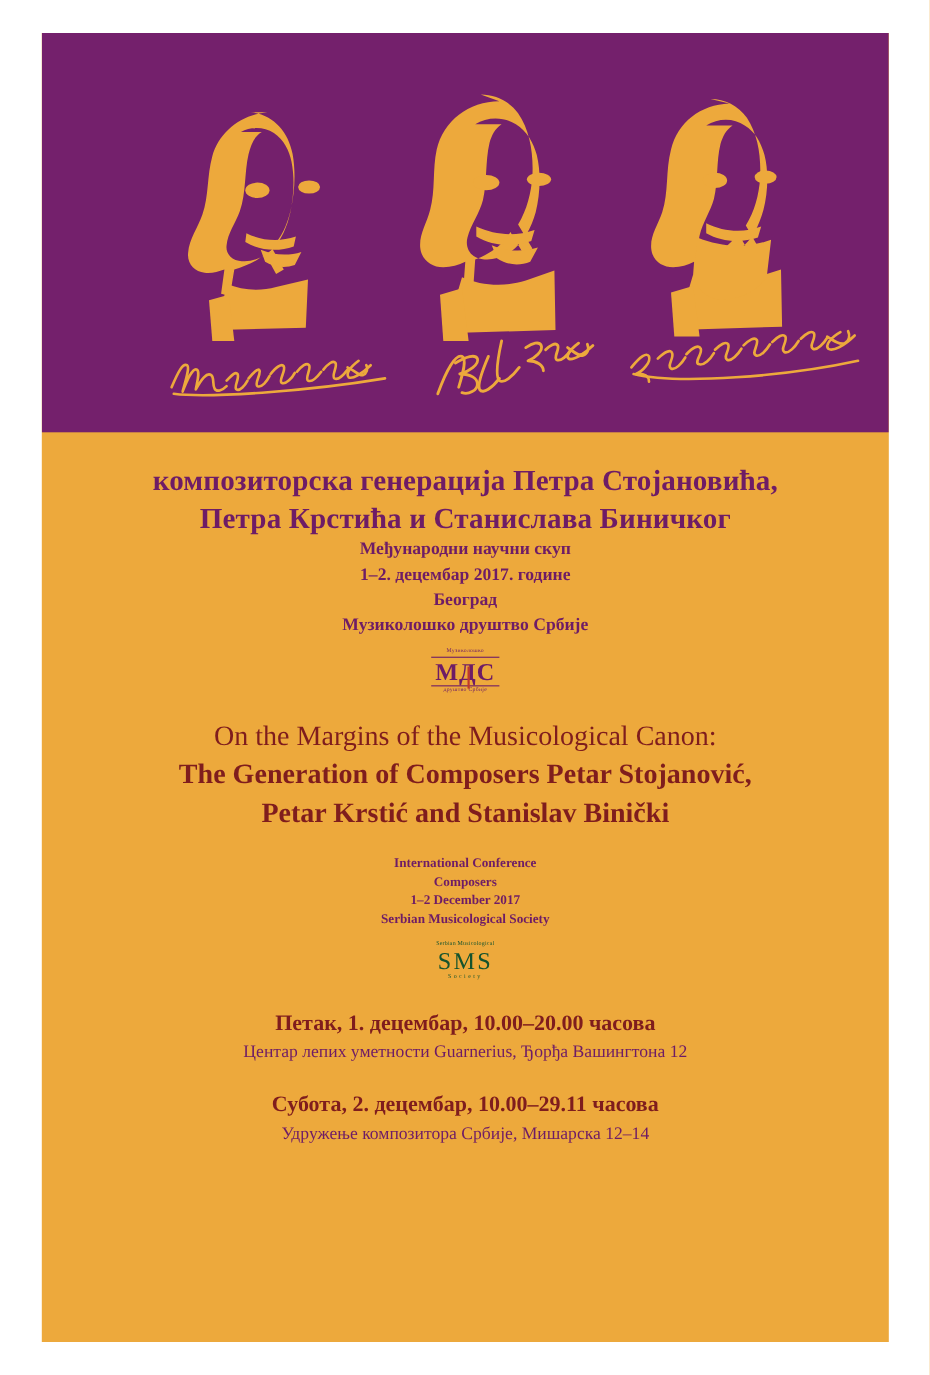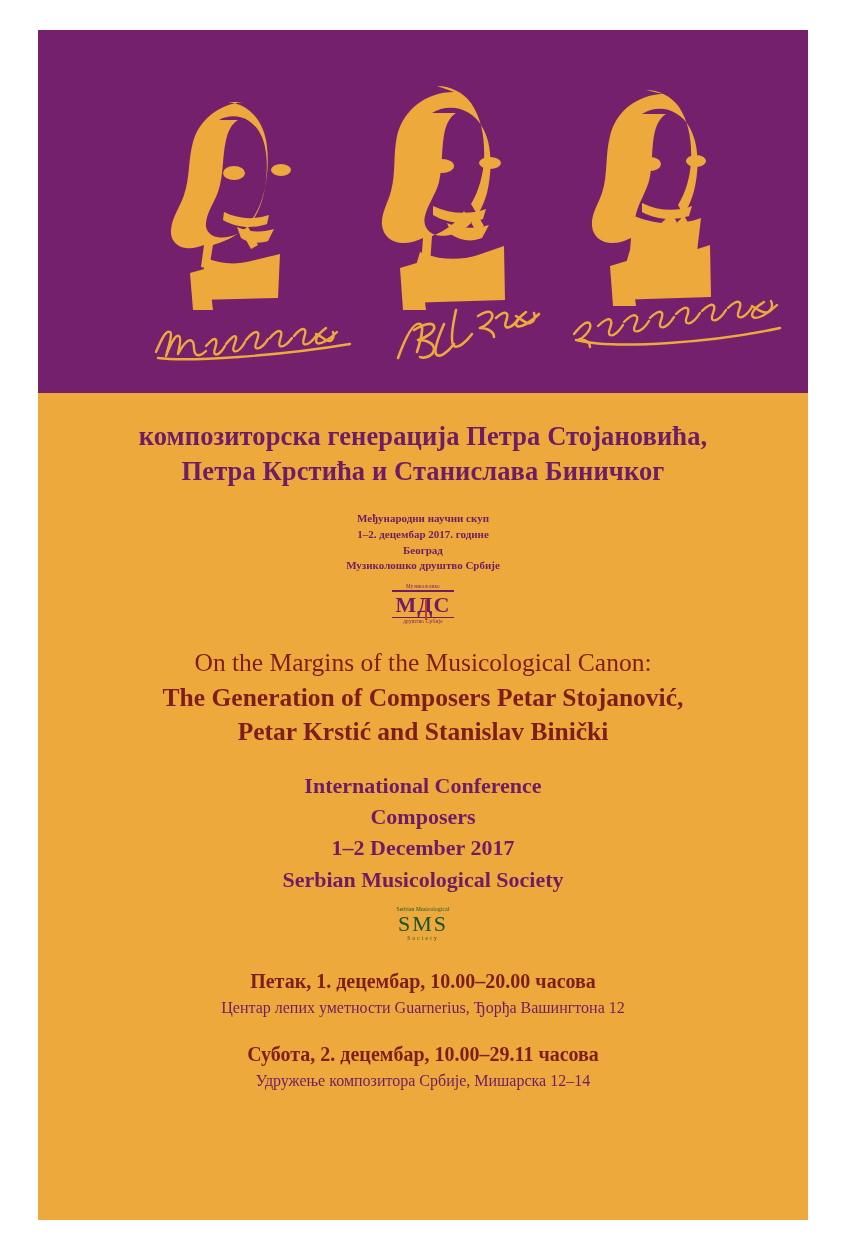--- a/index.html
+++ b/index.html
@@ -53,22 +53,21 @@
   .title-sr {
     font-size: 26.5px;
     font-weight: bold;
     line-height: 1.33;
     letter-spacing: 0.1px;
     color: #6e1c66;
     margin: 0 0 0 0;
   }
   .title-sr .ln { display: block; }
   .meta-sr {
-    margin-top: 22px;
-    font-size: 11px;
+    font-size: 16px;
     font-weight: bold;
     line-height: 1.42;
     color: #6e1c66;
   }
   .meta-sr .ln { display: block; }
   .logo-mds {
     margin: 10px auto 0 auto;
     width: 92px;
     height: 44px;
     position: relative;
@@ -116,21 +115,21 @@
     font-size: 25.5px;
     line-height: 1.36;
     color: #7f1d1d;
     font-weight: normal;
   }
   .title-en .ln { display: block; }
   .title-en .ln:nth-child(2),
   .title-en .ln:nth-child(3) { font-weight: bold; }
   .meta-en {
     margin-top: 20px;
-    font-size: 22px;
+    font-size: 12px;
     font-weight: bold;
     line-height: 1.42;
     color: #6e1c66;
   }
   .meta-en .ln { display: block; }
   .logo-sms {
     margin: 12px auto 0 auto;
     width: 100px;
     text-align: center;
     color: #14532d;

